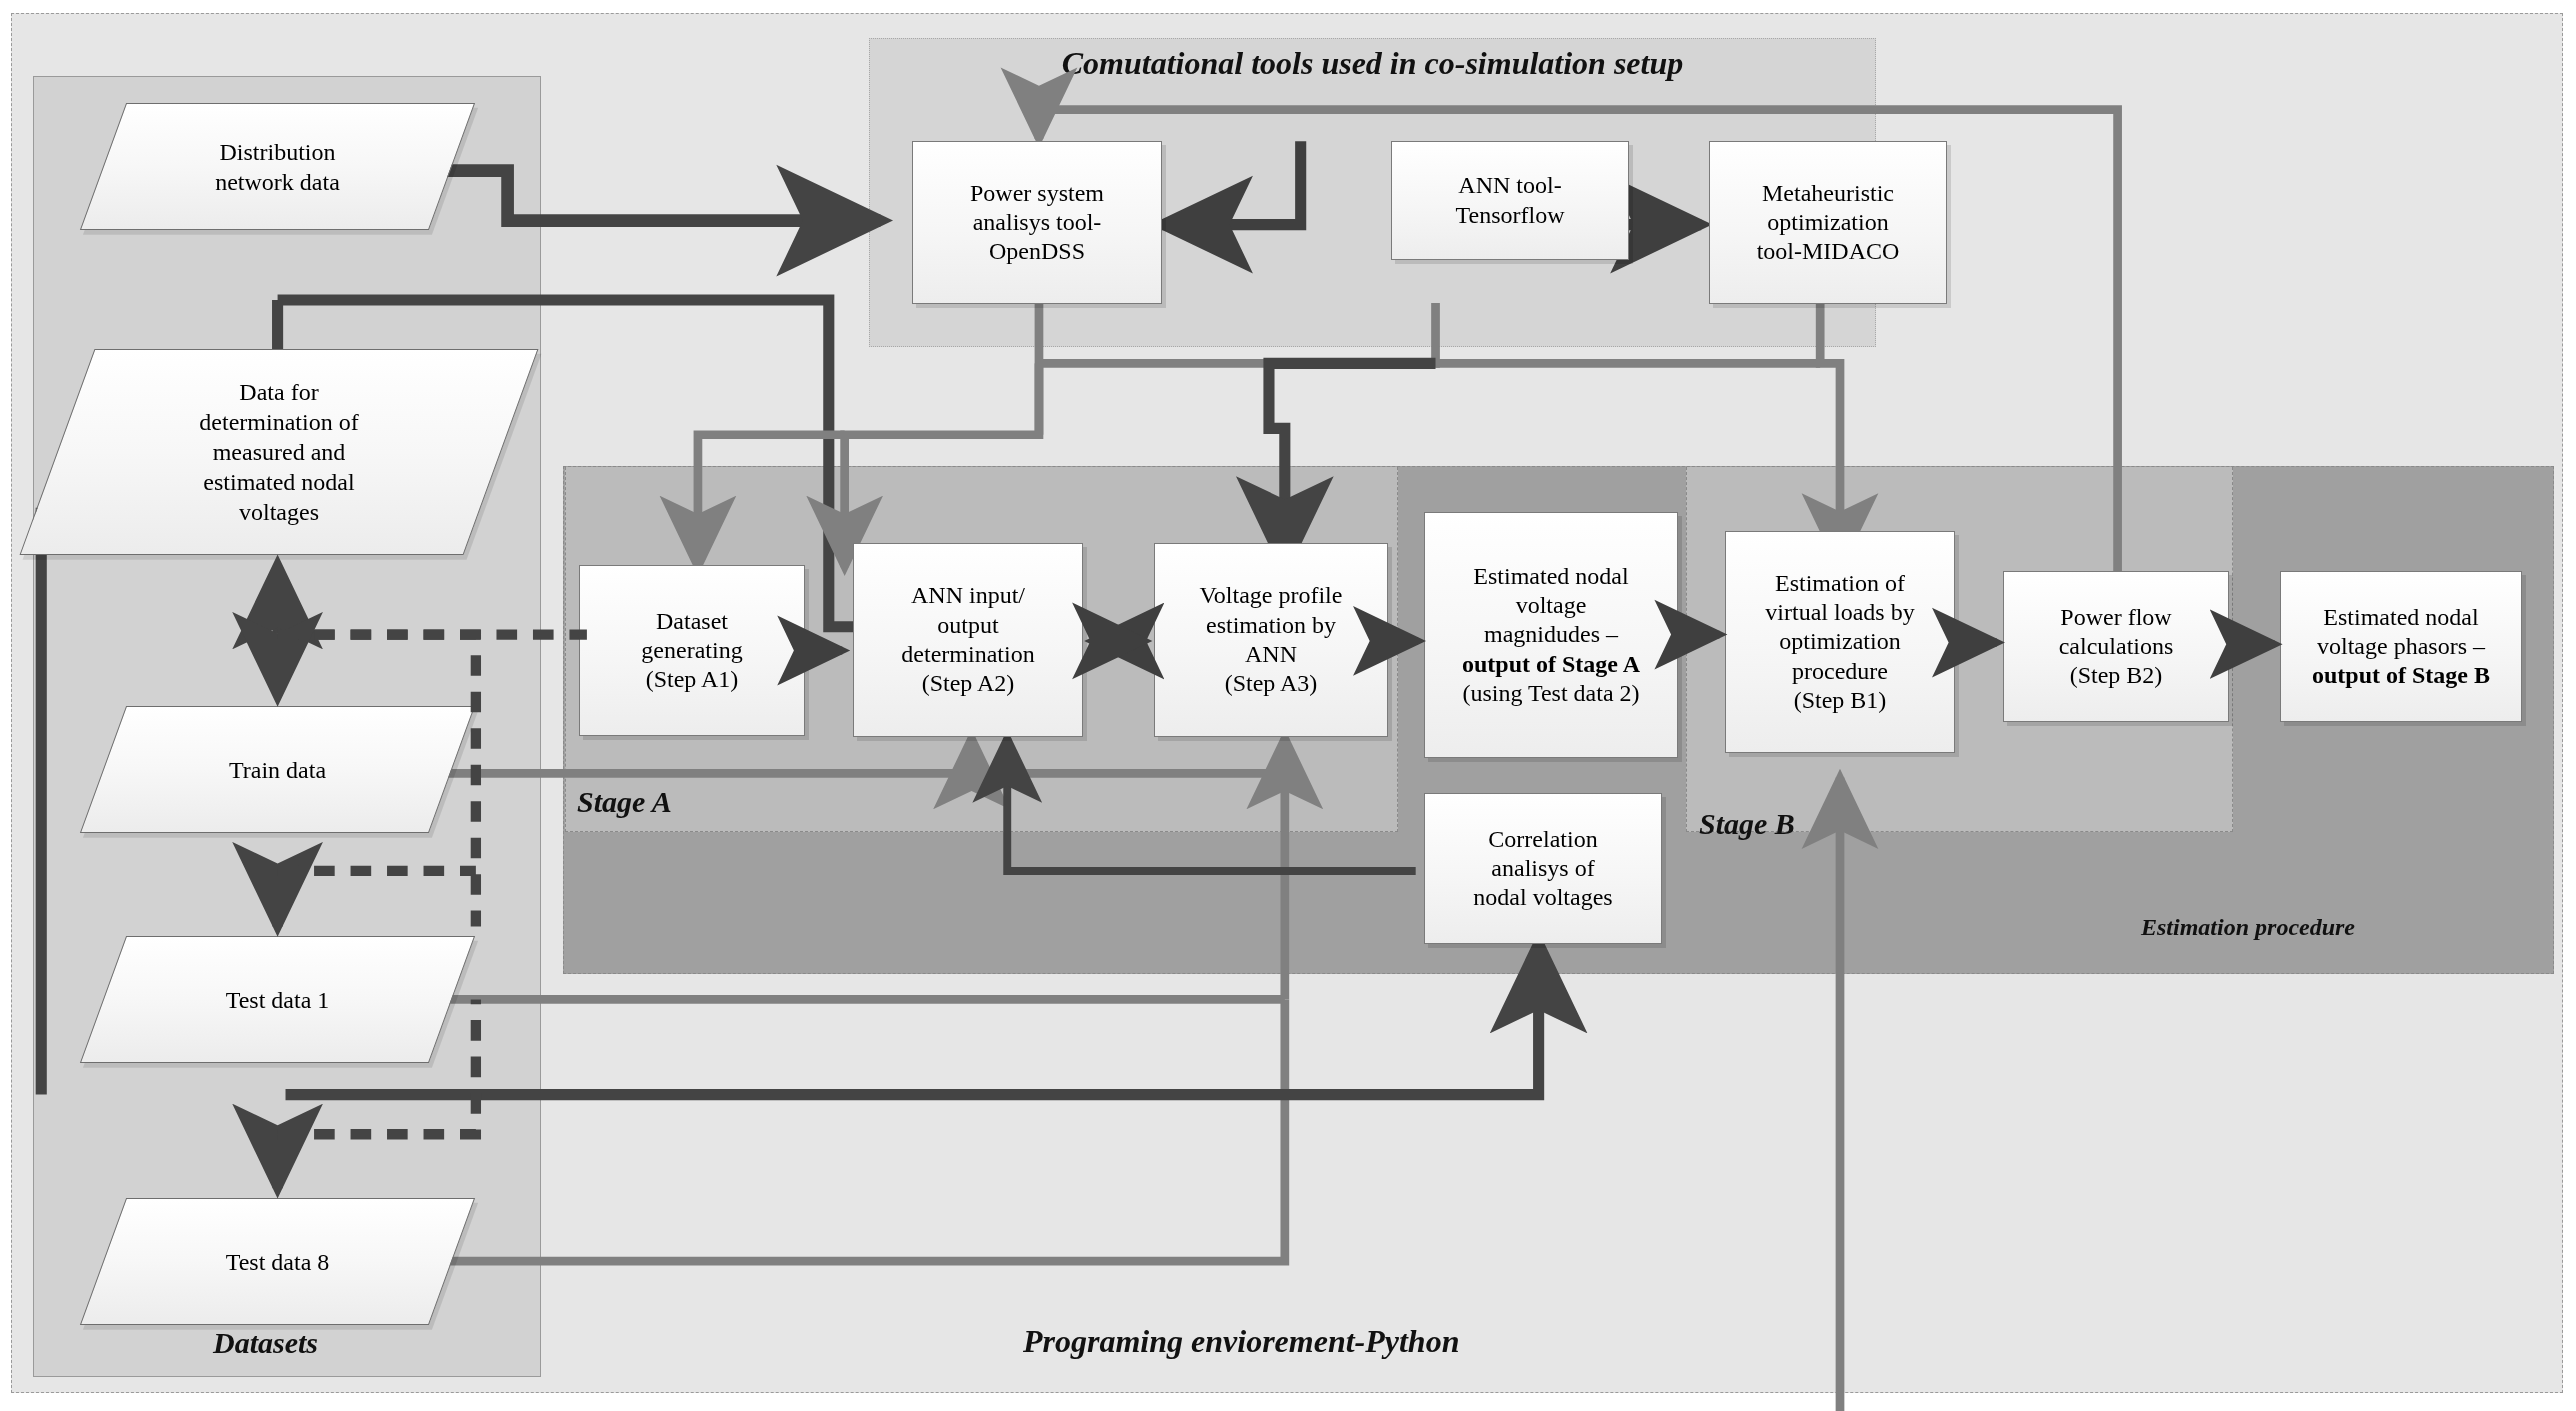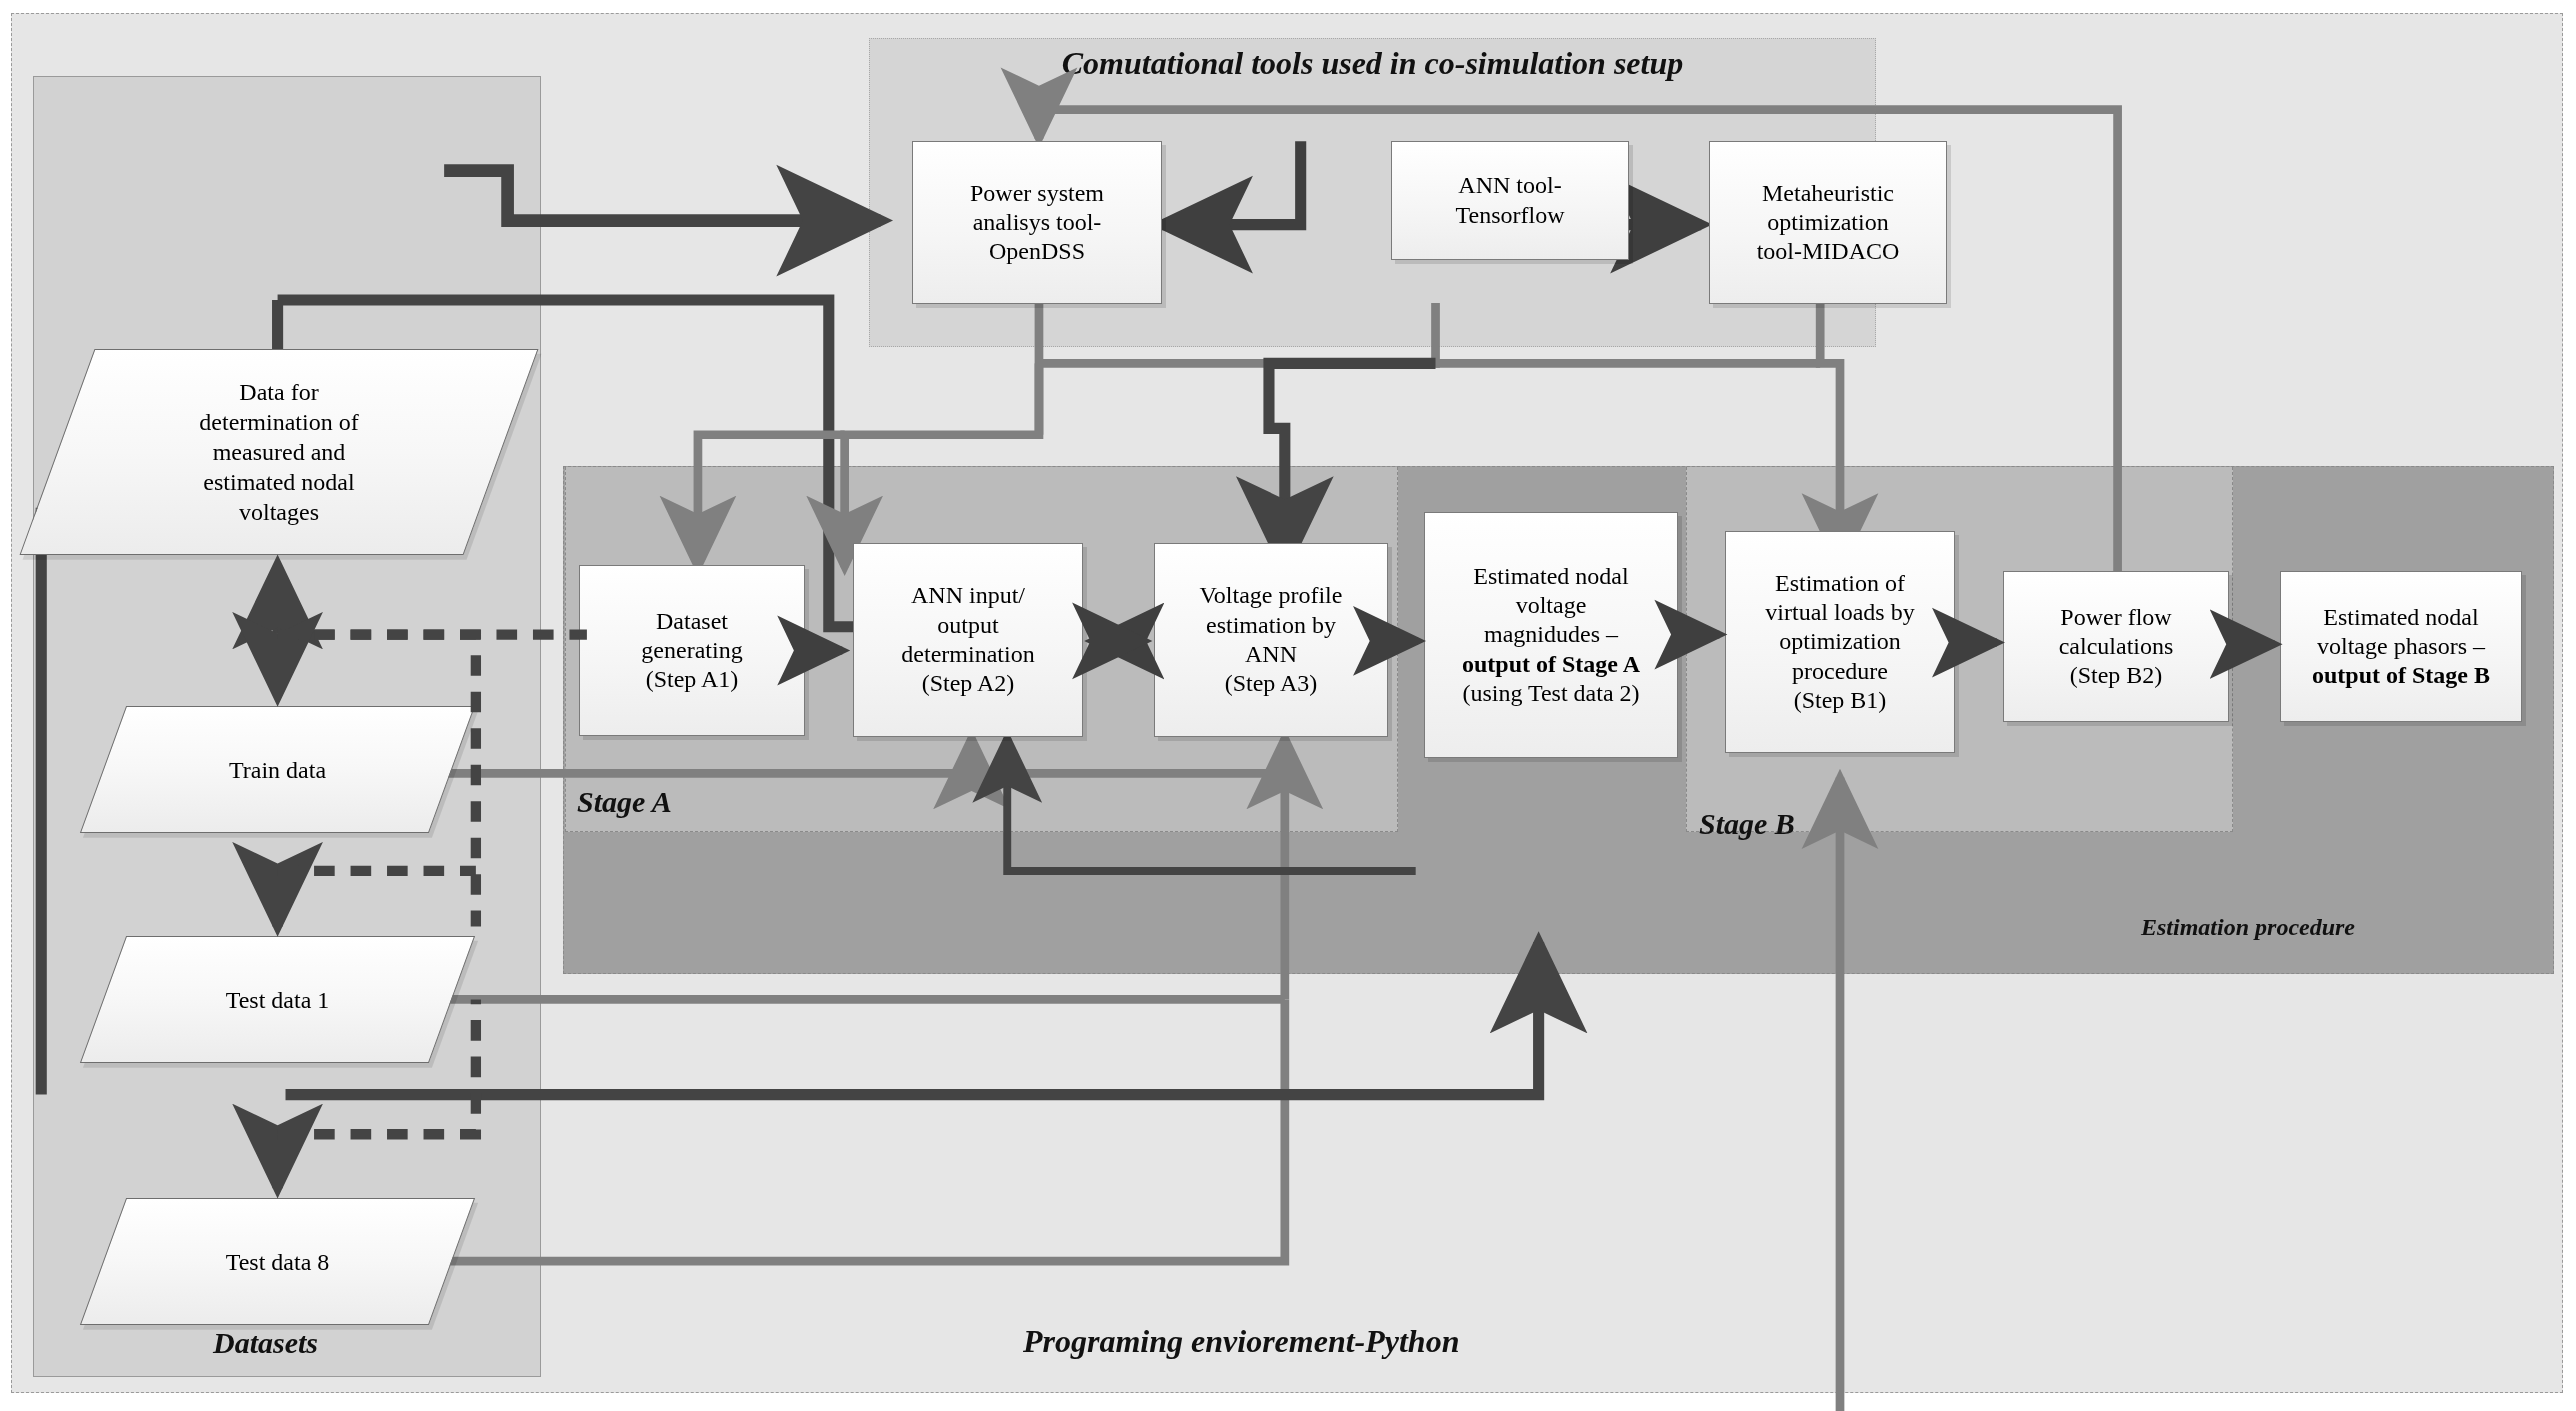--- a/index.html
+++ b/index.html
@@ -139,20 +139,24 @@
 
       <path d="M360,1380 L1940,1380 L1940,1188" stroke="#444444" stroke-width="14" marker-end="url(#ad)"></path>
 
       <path d="M2320,1780 L2320,980" stroke="#808080" stroke-width="11" marker-end="url(#am)"></path>
 
       <path d="M52,640 L52,1380" stroke="#444444" stroke-width="14"></path>
       <path d="M52,640 L170,640" stroke="#444444" stroke-width="14"></path>
     </g>
   </svg>
 
+  <div class="para" style="left:103px;top:103px;width:349px;height:127px;">
+    <div class="skew"></div>
+    <div class="ptxt">Distribution<br>network data</div>
+  </div>
 
   <div class="para" style="left:57px;top:349px;width:444px;height:206px;">
     <div class="skew"></div>
     <div class="ptxt">Data for<br>determination of<br>measured and<br>estimated nodal<br>voltages</div>
   </div>
 
   <div class="para" style="left:103px;top:706px;width:349px;height:127px;">
     <div class="skew"></div>
     <div class="ptxt">Train data</div>
   </div>
@@ -204,20 +208,23 @@
   <div class="node" style="left:2003px;top:571px;width:226px;height:151px;">
     <span>Power flow<br>calculations<br>(Step B2)</span>
   </div>
 
   <div class="node" style="left:2280px;top:571px;width:242px;height:151px;flex-direction:column;">
     <span>Estimated nodal</span>
     <span>voltage phasors –</span>
     <span style="font-weight:bold;text-align:center;">output of Stage B</span>
   </div>
 
+  <div class="node" style="left:1424px;top:793px;width:238px;height:151px;">
+    <span>Correlation<br>analisys of<br>nodal voltages</span>
+  </div>
 
   <svg id="wires-top" viewBox="0 0 3248 1780" width="2576" height="1412">
     <g fill="none" stroke-linecap="butt">
 
       <path d="M1015,820 L1062,820" stroke="#3f3f3f" stroke-width="10" marker-end="url(#ad2)"></path>
 
       <path d="M1378,808 L1442,808" stroke="#3f3f3f" stroke-width="11" marker-end="url(#ad2)" marker-start="url(#adStart)"></path>
 
       <path d="M1750,808 L1788,808" stroke="#3f3f3f" stroke-width="10" marker-end="url(#ad2)"></path>
 

